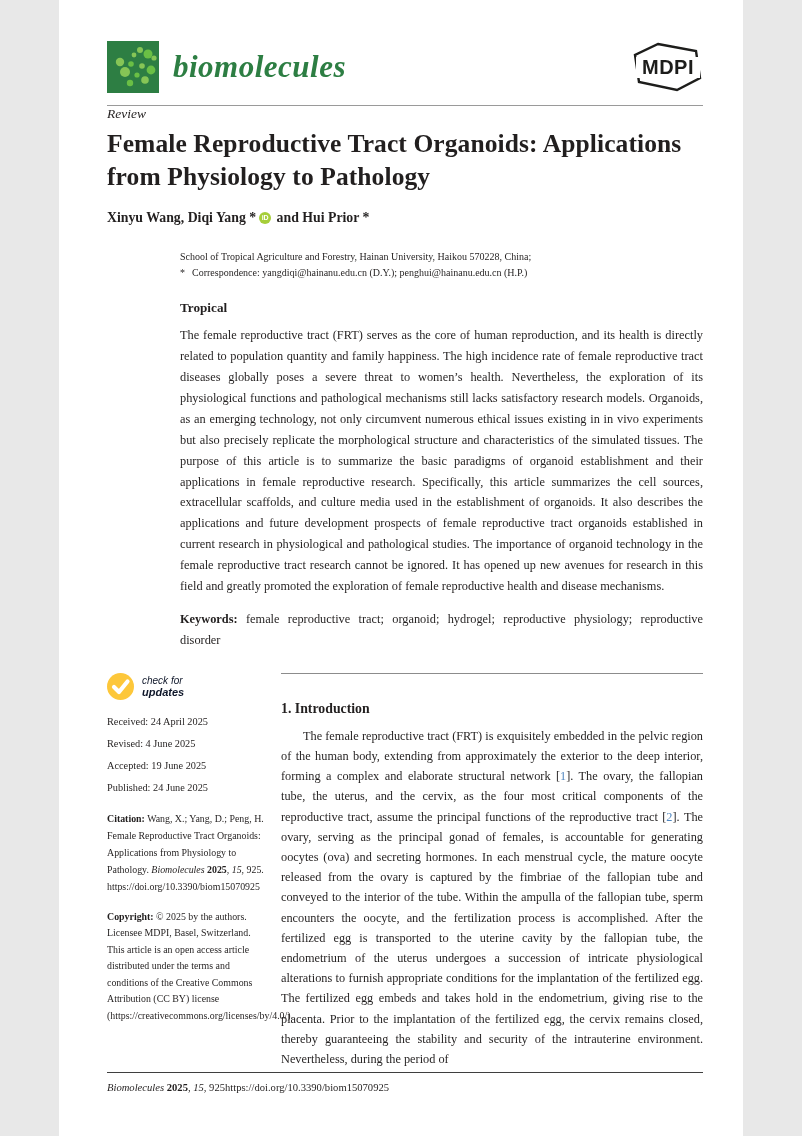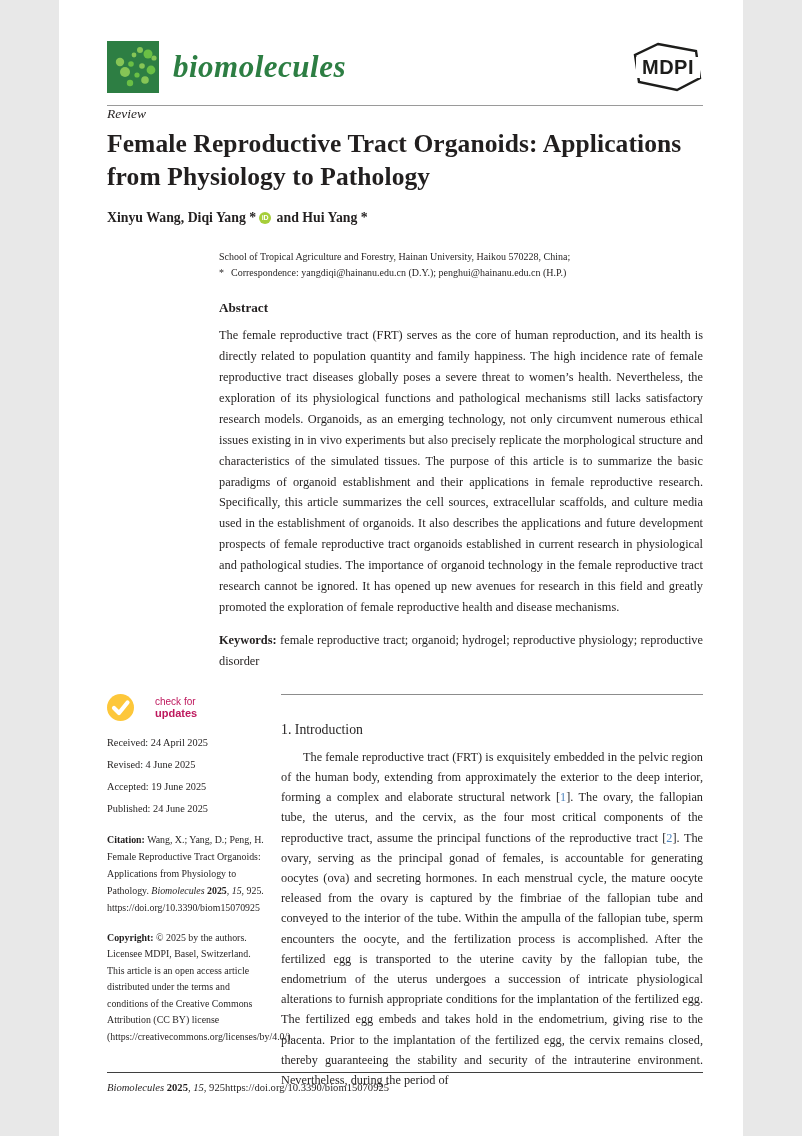--- a/index.html
+++ b/index.html
@@ -36,47 +36,47 @@
     letter-spacing:0.1px;
   }
   .authors{margin-top:17px;font-size:13.8px;font-weight:bold;}
   .orcid-icon{
     display:inline-block;width:12px;height:12px;border-radius:50%;
     background:#a6ce39;color:#ffffff;font-family:"Liberation Sans",sans-serif;
     font-size:7px;font-weight:bold;text-align:center;line-height:12px;
     vertical-align:2px;margin:0 2px 0 3px;
   }
   
-  .meta-block{margin-left:112px;margin-top:24px;}
+  .meta-block{margin-left:73px;margin-top:24px;}
   .affiliation{font-size:10px;line-height:13.6px;}
   .correspondence{font-size:10px;line-height:13.6px;margin-top:2px;display:flex;}
   .corr-star{width:12px;flex:0 0 auto;}
   .abstract-heading{margin-top:21px;font-size:13.2px;font-weight:bold;}
   .abstract-text{
     margin-top:9px;font-size:12.35px;line-height:20.9px;
     text-align:justify;
   }
   .keywords{margin-top:12px;font-size:12.35px;line-height:20.9px;text-align:justify;}
   .bold{font-weight:bold;}
   .italic{font-style:italic;}
   
   .columns{display:flex;margin-top:22px;}
   .sidebar{width:174px;flex:0 0 auto;padding-right:12px;box-sizing:border-box;}
   .main-col{flex:1;min-width:0;}
   .intro-rule{border:none;border-top:1px solid #8c8c8c;margin:0;}
-  .section-heading{margin-top:27px;font-size:13.8px;font-weight:normal;}
+  .section-heading{margin-top:27px;font-size:13.8px;font-weight:bold;}
   .body-para{
     margin-top:9px;font-size:12.3px;line-height:20.2px;
     text-align:justify;text-indent:22px;
   }
   .ref-link{color:#5187c0;cursor:pointer;}
   
   .check-badge{display:flex;align-items:center;cursor:pointer;}
   .badge-circle{width:27px;height:27px;flex:0 0 auto;}
-  .badge-text{margin-left:21px;font-family:"Liberation Sans",sans-serif;color:#be185d;}
+  .badge-text{margin-left:8px;font-family:"Liberation Sans",sans-serif;color:#0f172a;font-style:italic;}
   .badge-line1{font-size:10px;line-height:11px;}
   .badge-line2{font-size:11px;line-height:12px;font-weight:bold;}
   .dates{margin-top:11px;font-size:10.3px;line-height:22px;}
   .citation{margin-top:11px;font-size:9.9px;line-height:17px;}
   .copyright{margin-top:14px;font-size:9.9px;line-height:16.5px;}
   
   .footer{
     position:absolute;left:48px;right:40px;top:1072px;
   }
   .footer-rule{border:none;border-top:1.2px solid #3f3f3f;margin:0;}
@@ -112,33 +112,33 @@
       <polygon points="25,2 63,9 67,36 44,48 6,40 2,13" fill="none" stroke="#1d1d1b" stroke-width="2.4"></polygon>
       <rect x="3" y="15" width="64" height="21" fill="#ffffff"></rect>
       <text x="35" y="32" text-anchor="middle" font-family="Liberation Sans, sans-serif" font-size="20" font-weight="bold" fill="#1d1d1b" letter-spacing="0.5">MDPI</text>
     </svg>
   </div>
   <hr class="header-rule">
 
   <div class="review-label">Review</div>
   <div class="article-title">Female Reproductive Tract Organoids: Applications from Physiology to Pathology</div>
   <div class="authors">
-    <span>Xinyu Wang, Diqi Yang *</span><span class="orcid-icon">iD</span><span> and Hui Yang *</span>
+    <span>Xinyu Wang, Diqi Yang *</span><span class="orcid-icon">iD</span><span> and Hui Prior *</span>
   </div>
 
   <div class="meta-block">
     <div class="affiliation">
       <div>School of Tropical Agriculture and Forestry, Hainan University, Haikou 570228, China;</div>
     </div>
     <div class="correspondence">
       <span class="corr-star">*</span>
       <span>Correspondence: yangdiqi@hainanu.edu.cn (D.Y.); penghui@hainanu.edu.cn (H.P.)</span>
     </div>
 
-    <div class="abstract-heading">Abstract</div>
+    <div class="abstract-heading">Tropical</div>
     <div class="abstract-text">The female reproductive tract (FRT) serves as the core of human reproduction, and its health is directly related to population quantity and family happiness. The high incidence rate of female reproductive tract diseases globally poses a severe threat to women’s health. Nevertheless, the exploration of its physiological functions and pathological mechanisms still lacks satisfactory research models. Organoids, as an emerging technology, not only circumvent numerous ethical issues existing in in vivo experiments but also precisely replicate the morphological structure and characteristics of the simulated tissues. The purpose of this article is to summarize the basic paradigms of organoid establishment and their applications in female reproductive research. Specifically, this article summarizes the cell sources, extracellular scaffolds, and culture media used in the establishment of organoids. It also describes the applications and future development prospects of female reproductive tract organoids established in current research in physiological and pathological studies. The importance of organoid technology in the female reproductive tract research cannot be ignored. It has opened up new avenues for research in this field and greatly promoted the exploration of female reproductive health and disease mechanisms.</div>
 
     <div class="keywords">
       <span class="bold">Keywords:</span><span> female reproductive tract; organoid; hydrogel; reproductive physiology; reproductive disorder</span>
     </div>
   </div>
 
   <div class="columns">
 
     <div class="sidebar">

